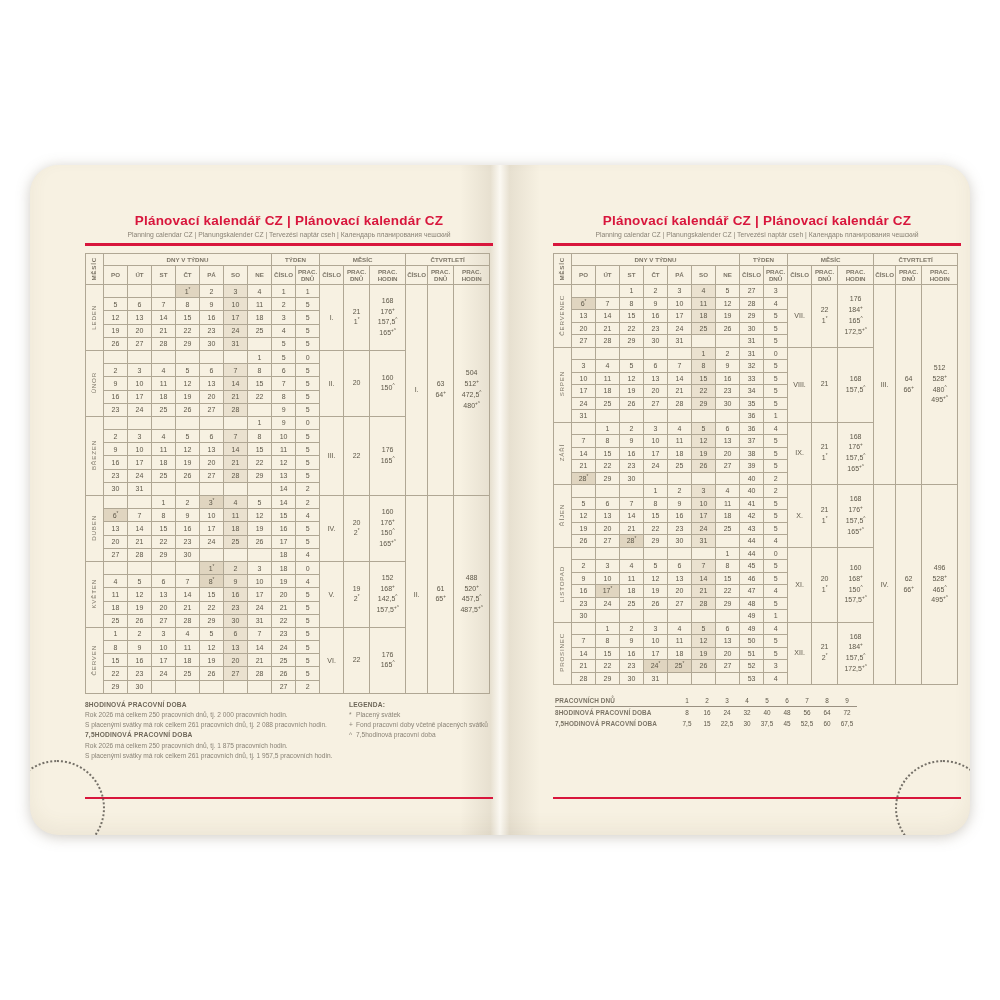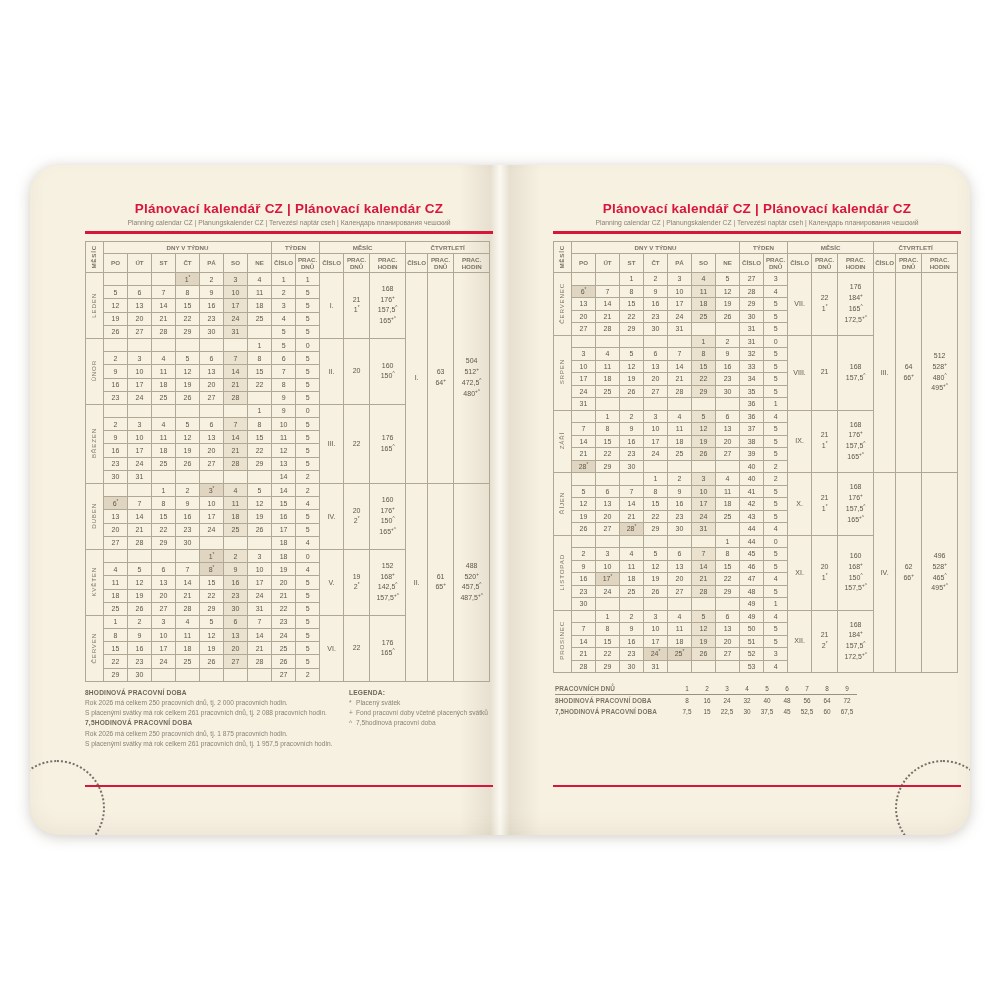--- a/index.html
+++ b/index.html
@@ -12,21 +12,21 @@
     position:absolute;left:30px;top:165px;width:940px;height:670px;
     background:var(--page);border-radius:28px;
     box-shadow:0 2px 14px rgba(120,110,90,.35), inset 0 -8px 18px rgba(120,100,70,.07);
     overflow:hidden;
   }
   .spine{
     position:absolute;left:50%;top:0;width:80px;height:100%;transform:translateX(-50%);
     background:linear-gradient(90deg,rgba(90,75,50,0) 0%,rgba(90,75,50,.10) 38%,rgba(255,255,255,.55) 50%,rgba(90,75,50,.10) 62%,rgba(90,75,50,0) 100%);
     pointer-events:none;
   }
-  .page{position:absolute;top:36px;width:408px;height:586px;}
+  .page{position:absolute;top:48px;width:408px;height:586px;}
   .page-left{left:55px;}
   .page-right{left:523px;}
   .page-title{
     text-align:center;color:var(--red);font-weight:bold;font-size:13.5px;
     letter-spacing:.2px;white-space:nowrap;
   }
   .page-subtitle{
     text-align:center;color:#8a8376;font-size:6.8px;margin-top:3px;white-space:nowrap;
   }
   .rule-top{height:3px;background:var(--red);margin-top:5px;}

